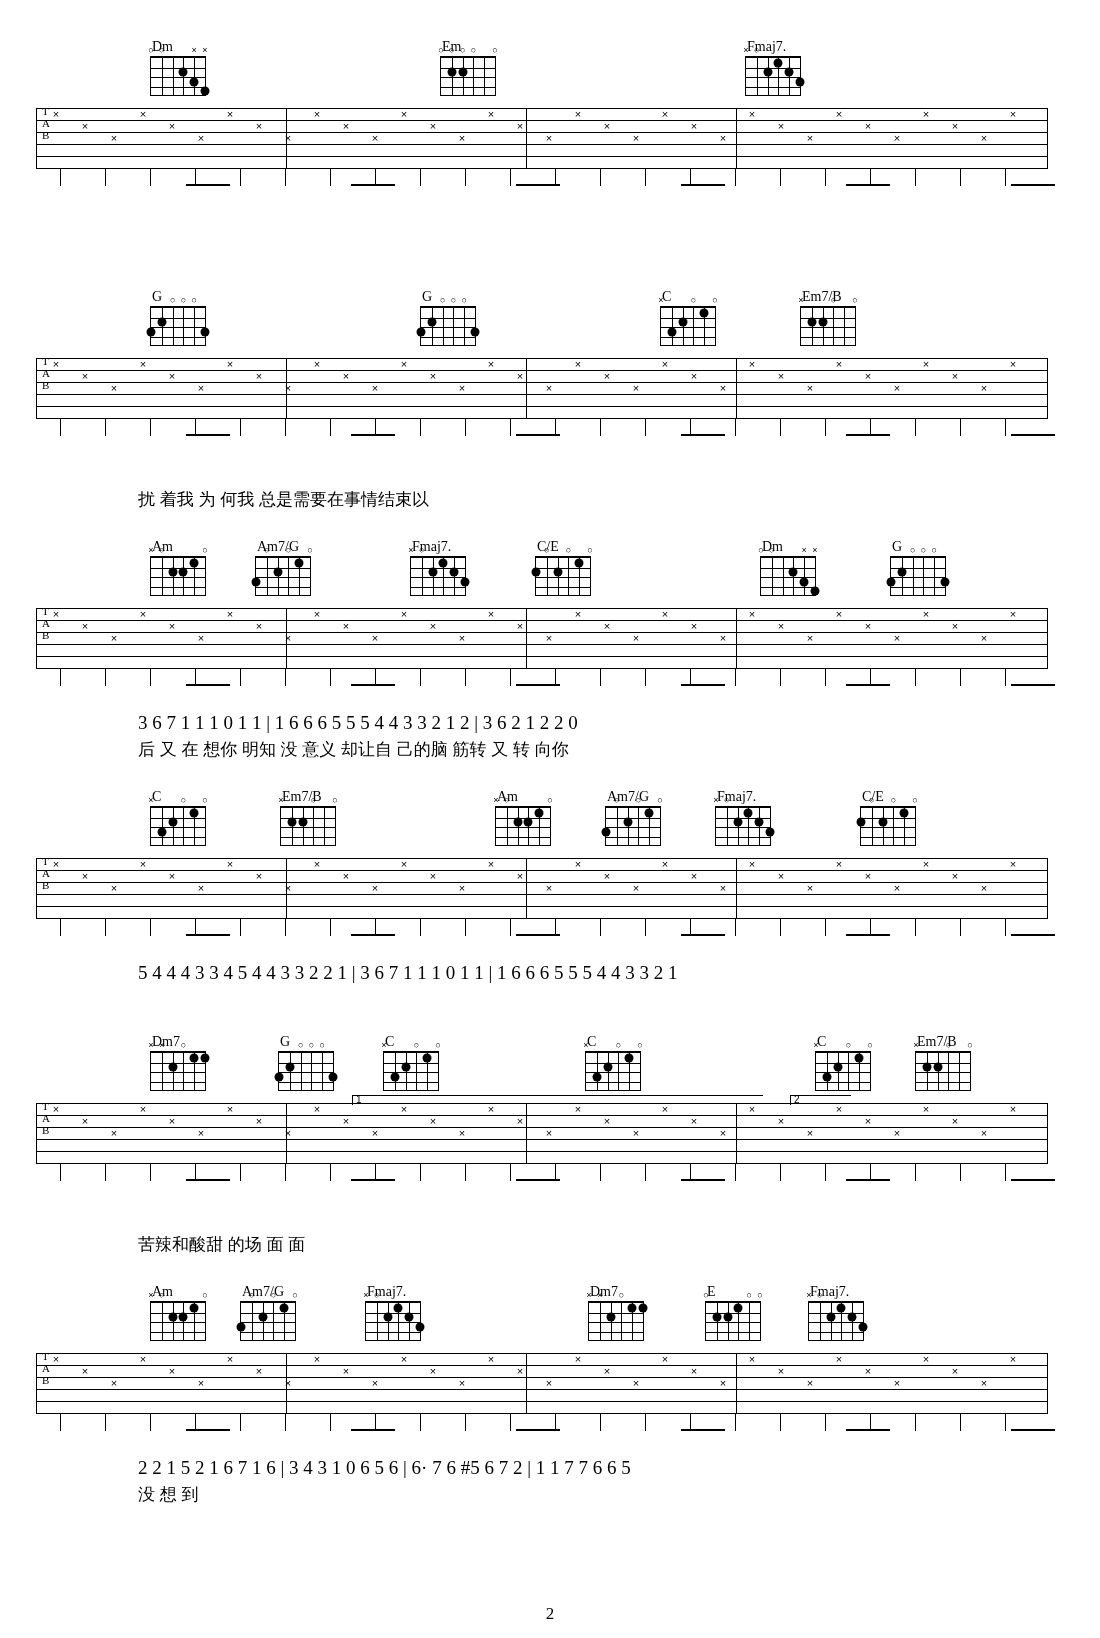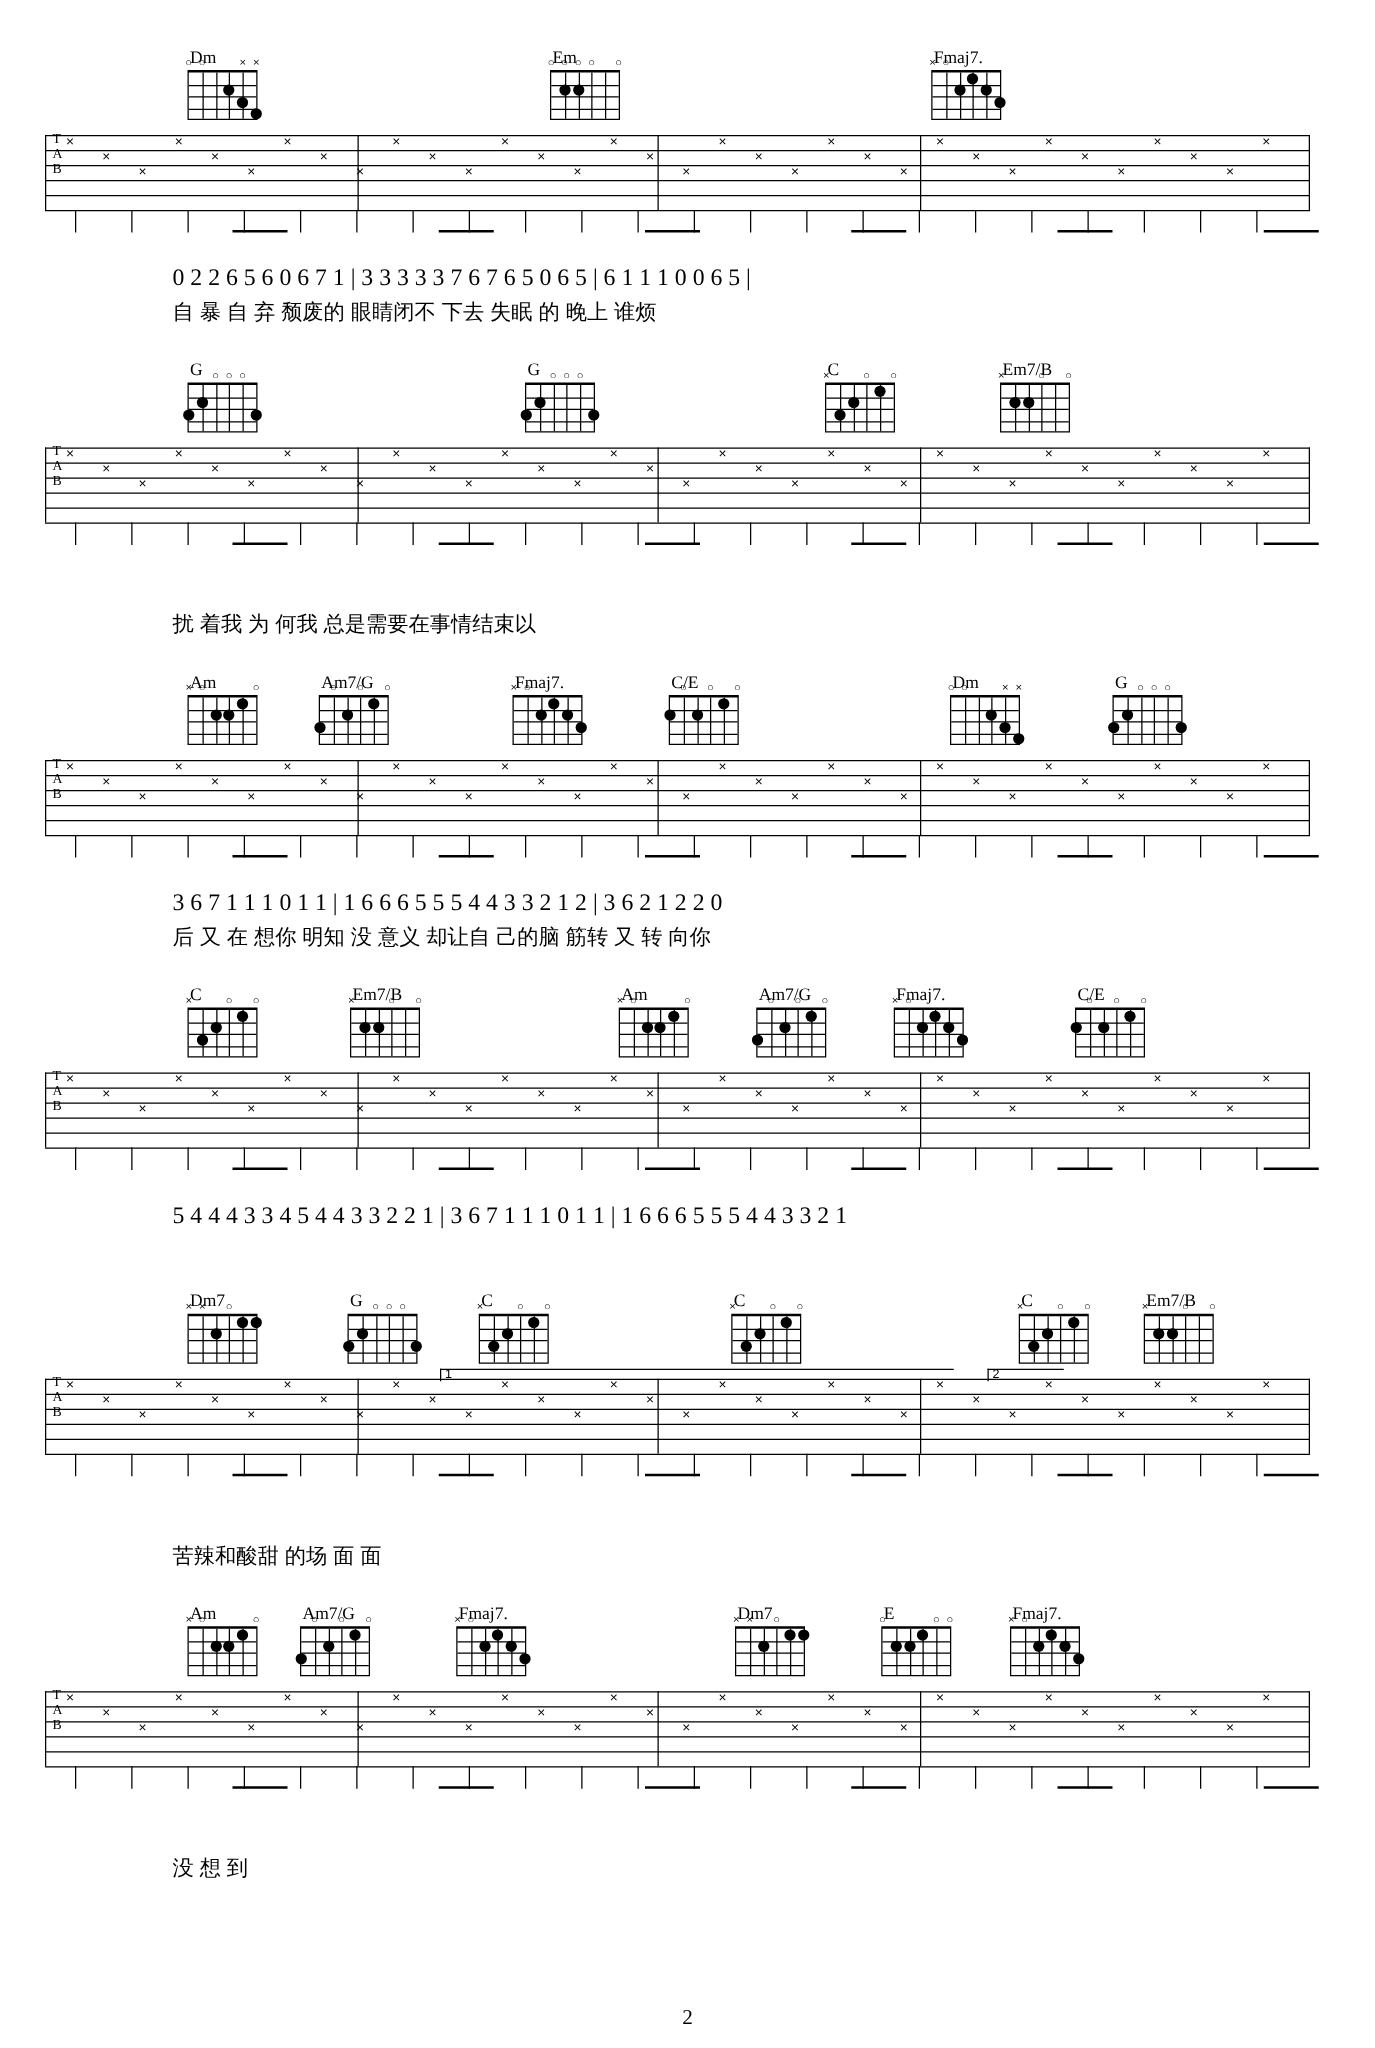--- a/index.html
+++ b/index.html
@@ -212,22 +212,20 @@
           <div class="stem" style="left: 879px; top: 60px; height: 18px;"></div>
           <div class="stem" style="left: 924px; top: 60px; height: 18px;"></div>
           <div class="stem" style="left: 969px; top: 60px; height: 18px;"></div>
           <div class="beam" style="left: 150px; top: 76px; width: 44px;"></div>
           <div class="beam" style="left: 315px; top: 76px; width: 44px;"></div>
           <div class="beam" style="left: 480px; top: 76px; width: 44px;"></div>
           <div class="beam" style="left: 645px; top: 76px; width: 44px;"></div>
           <div class="beam" style="left: 810px; top: 76px; width: 44px;"></div>
           <div class="beam" style="left: 975px; top: 76px; width: 44px;"></div>
         </div>
-        <div class="numrow" style="left: 138px; top: 172px;">0 2 2 6 5 6   0 6 7 1 | 3 3 3 3 3  7 6 7 6 5   0 6 5 | 6 1 1 1    0    0 6 5 |</div>
-        <div class="lyrrow" style="left: 138px; top: 198px;">自 暴 自 弃    颓废的 眼睛闭不 下去      失眠 的 晚上         谁烦</div>
       </div>
       <div class="system" style="position: absolute; left: 0px; top: 290px; width: 1100px; height: 240px;">
         <div class="chord" style="left: 150px; top: 0px;">
           <div class="cname">G</div>
           <div class="grid">
             <div class="v" style="left: 10.8px;"></div>
             <div class="v" style="left: 21.6px;"></div>
             <div class="v" style="left: 32.4px;"></div>
             <div class="v" style="left: 43.2px;"></div>
             <div class="h" style="top: 9.5px;"></div>
@@ -1137,17 +1135,18 @@
           <div class="stem" style="left: 879px; top: 60px; height: 18px;"></div>
           <div class="stem" style="left: 924px; top: 60px; height: 18px;"></div>
           <div class="stem" style="left: 969px; top: 60px; height: 18px;"></div>
           <div class="beam" style="left: 150px; top: 76px; width: 44px;"></div>
           <div class="beam" style="left: 315px; top: 76px; width: 44px;"></div>
           <div class="beam" style="left: 480px; top: 76px; width: 44px;"></div>
           <div class="beam" style="left: 645px; top: 76px; width: 44px;"></div>
           <div class="beam" style="left: 810px; top: 76px; width: 44px;"></div>
           <div class="beam" style="left: 975px; top: 76px; width: 44px;"></div>
         </div>
+        <div class="numrow" style="left: 138px; top: 172px;">2 2 1 5 2 1   6 7 1 6 | 3 4 3 1  0 6 5 6 | 6·    7 6 #5 6 7 2 | 1  1 7 7 6 6 5</div>
         <div class="lyrrow" style="left: 138px; top: 198px;">                                                              没 想 到</div>
       </div>
     </div>
   <div class="pagenum">2</div>
 </div>
 
 </body></html>

